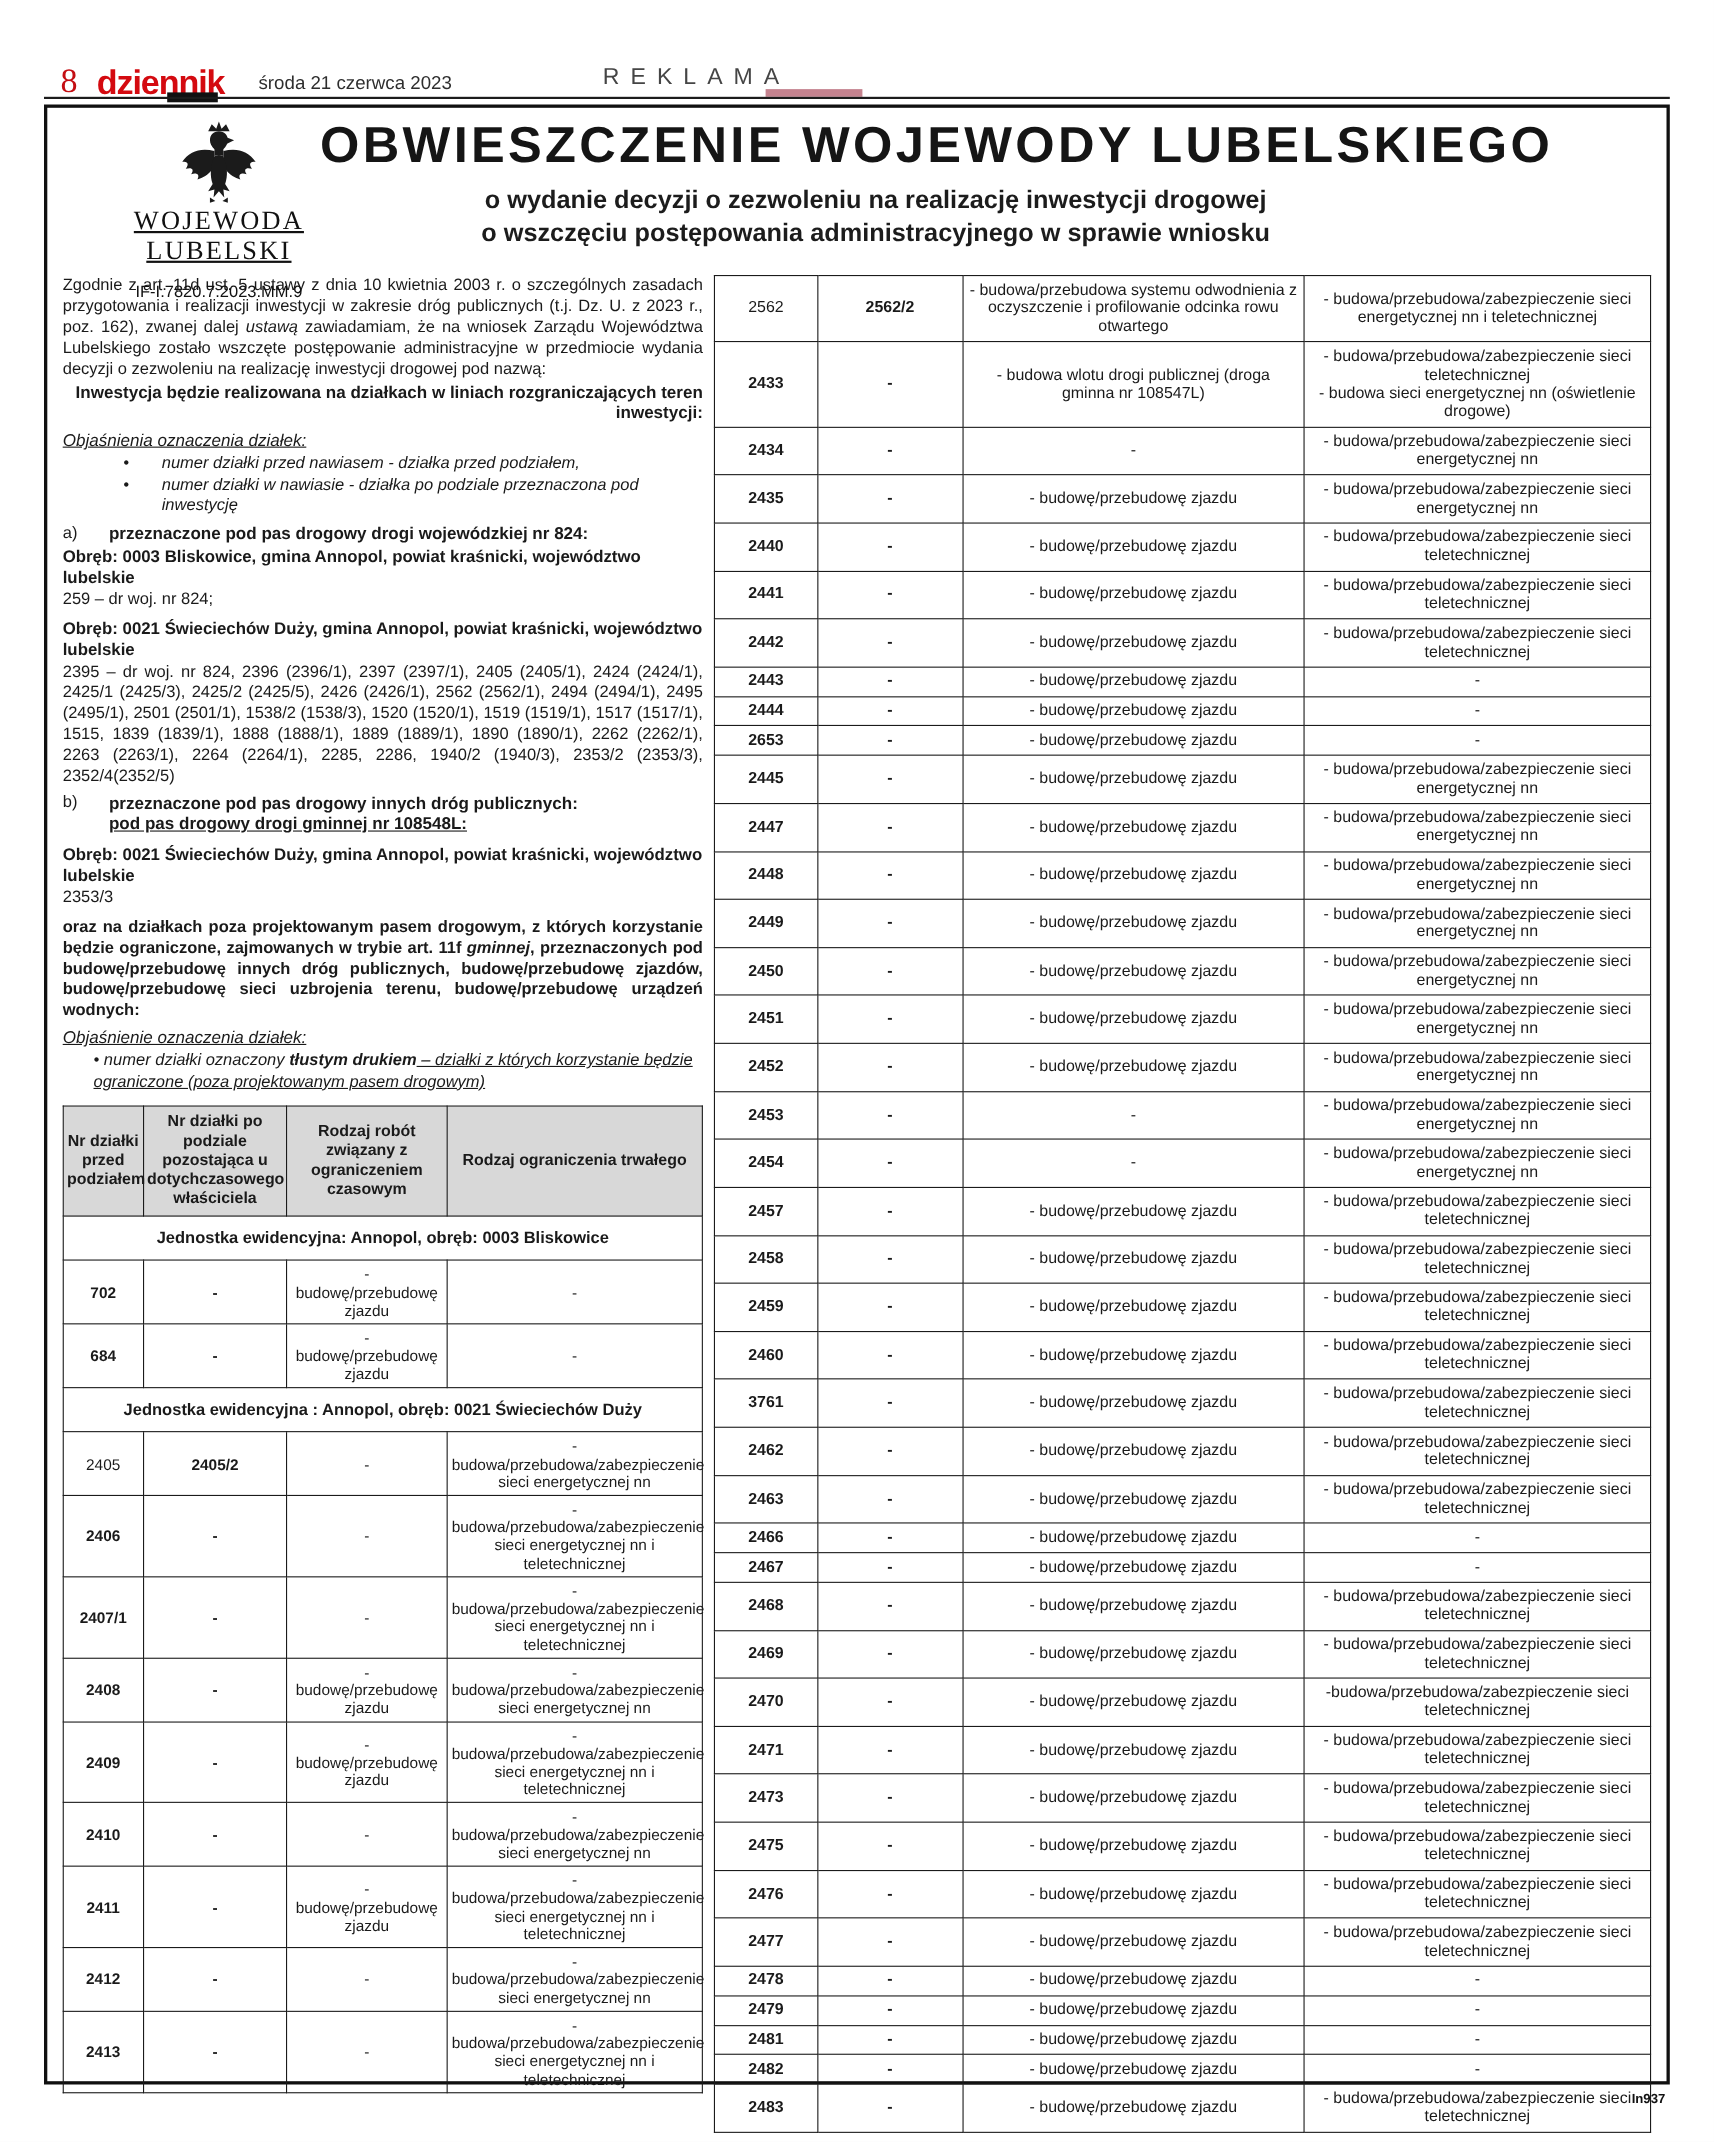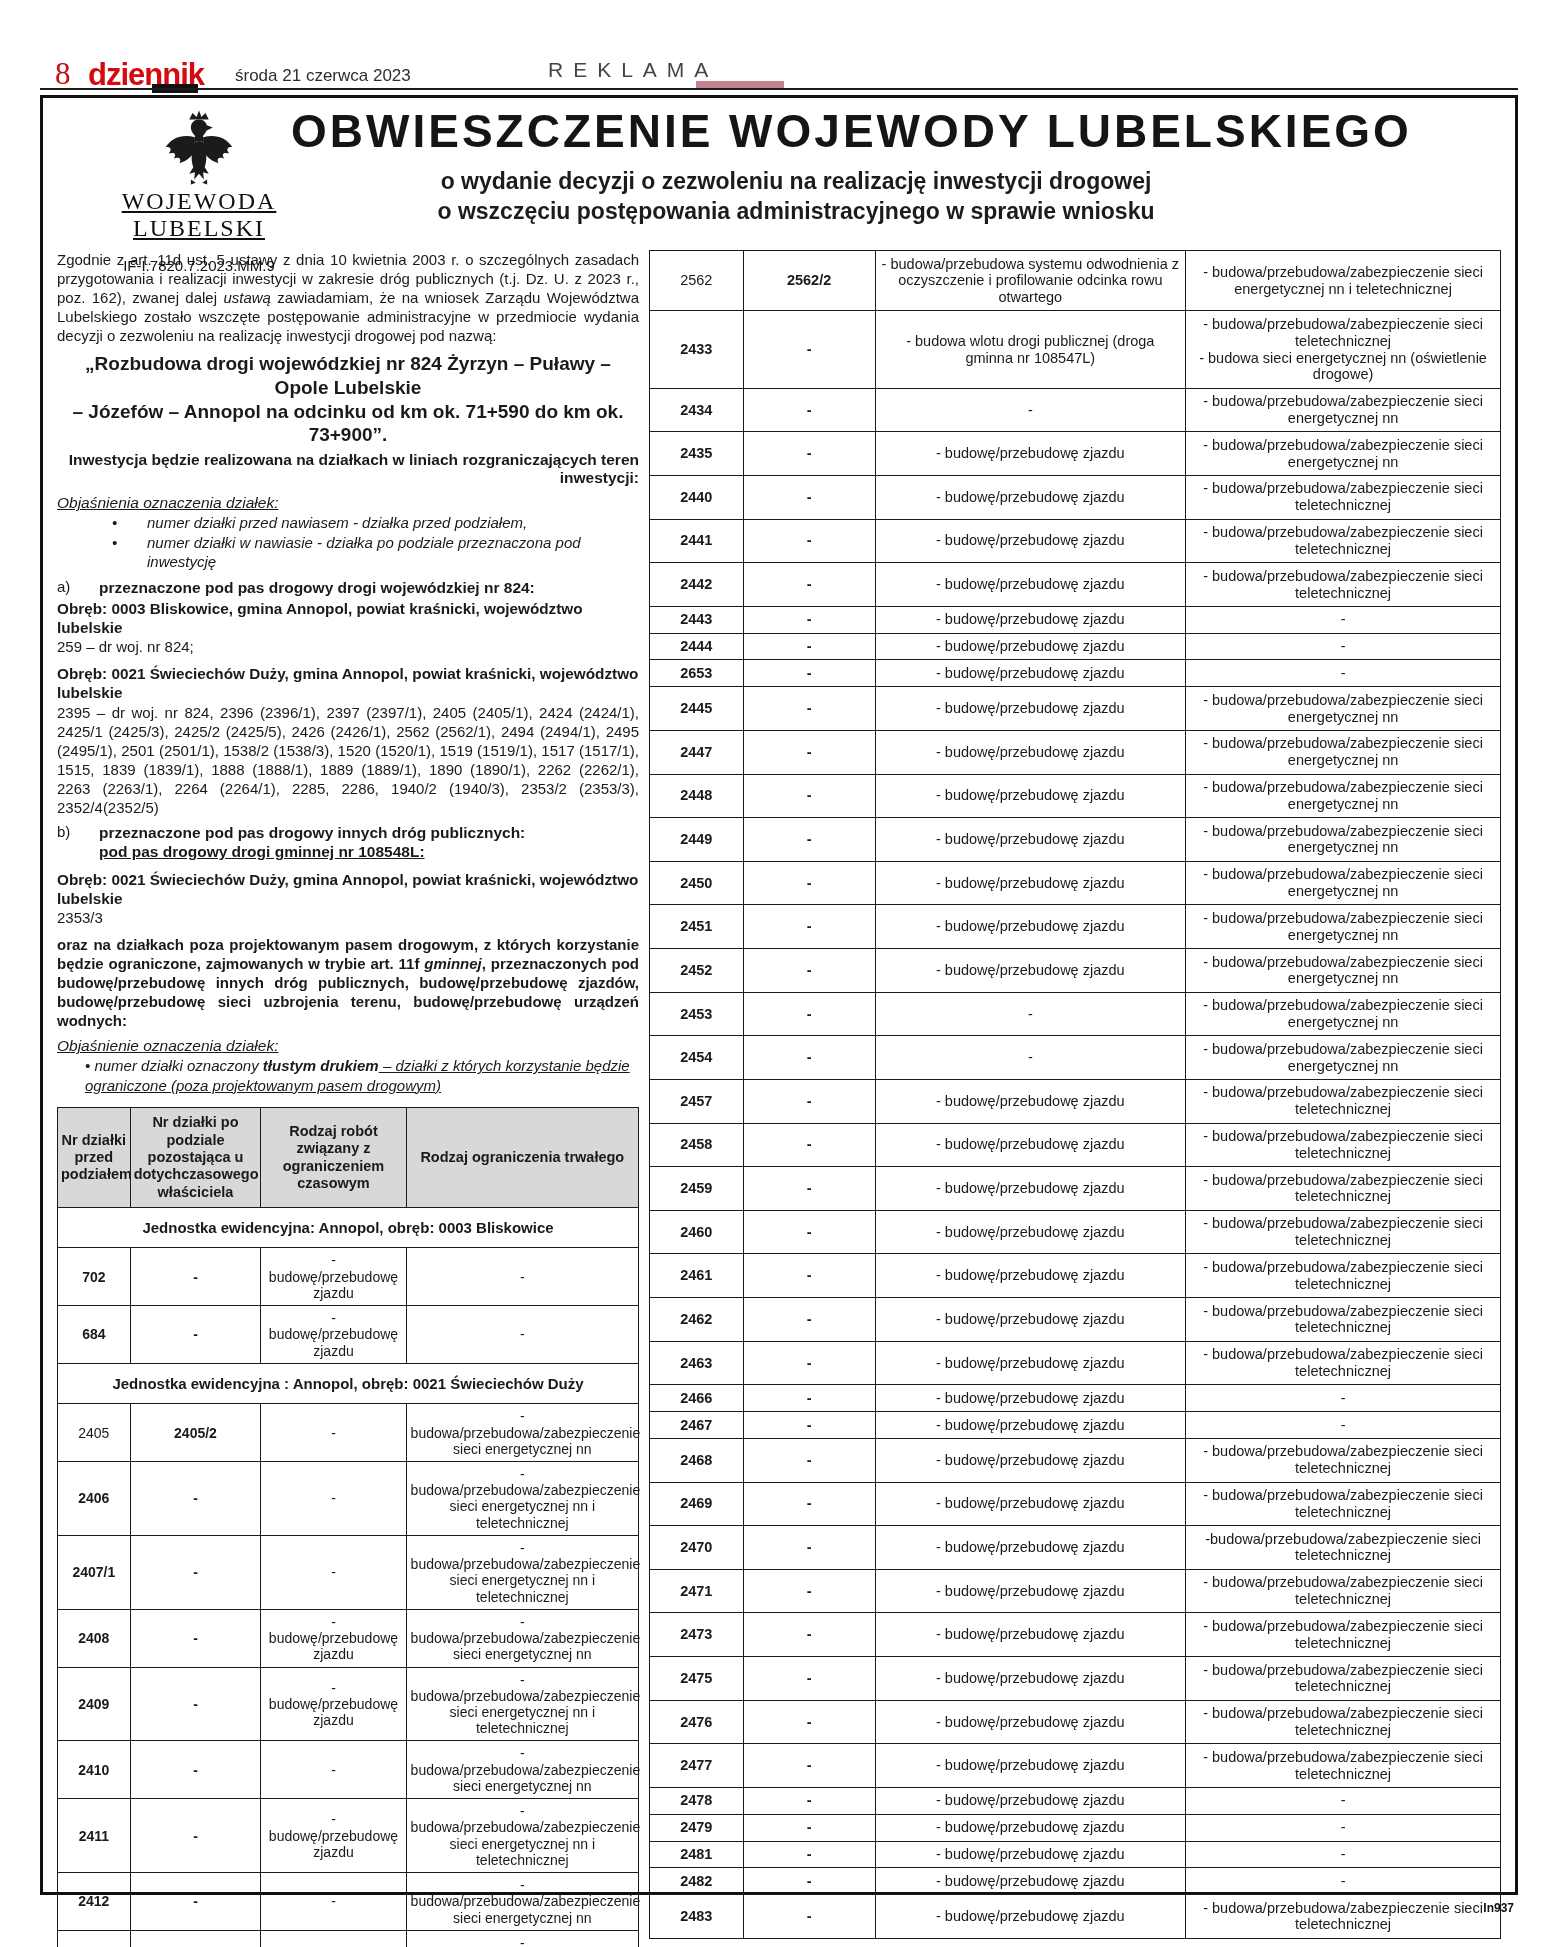--- a/index.html
+++ b/index.html
@@ -108,24 +108,20 @@
         <div class="subtitle">o wszczęciu postępowania administracyjnego w sprawie wniosku</div>
       </div>
     </div>
   </div>
 
   <div class="columns">
 
     <div class="col-left">
       <p class="intro"><span>Zgodnie z art. 11d ust. 5 ustawy z dnia 10 kwietnia 2003 r. o szczególnych zasadach przygotowania i realizacji inwestycji w zakresie dróg publicznych (t.j. Dz. U. z 2023 r., poz. 162), zwanej dalej </span><i>ustawą</i><span> zawiadamiam, że na wniosek Zarządu Województwa Lubelskiego zostało wszczęte postępowanie administracyjne w przedmiocie wydania decyzji o zezwoleniu na realizację inwestycji drogowej pod nazwą:</span></p>
 
-      <div class="proj-name">
-        <div>„Rozbudowa drogi wojewódzkiej nr 824 Żyrzyn – Puławy – Opole Lubelskie</div>
-        <div>– Józefów – Annopol na odcinku od km ok. 71+590 do km ok. 73+900”.</div>
-      </div>
 
       <div class="invest-note">Inwestycja będzie realizowana na działkach w liniach rozgraniczających teren inwestycji:</div>
 
       <div class="legend-title">Objaśnienia oznaczenia działek:</div>
       <ul class="legend">
         <li>numer działki przed nawiasem - działka przed podziałem,</li>
         <li>numer działki w nawiasie - działka po podziale przeznaczona pod inwestycję</li>
       </ul>
 
       <div class="sect">
@@ -389,21 +385,21 @@
               <td class="c3">- budowę/przebudowę zjazdu</td>
               <td class="c4">- budowa/przebudowa/zabezpieczenie sieci teletechnicznej</td>
             </tr>
             <tr>
               <td class="c1 b">2460</td>
               <td class="c2 b">-</td>
               <td class="c3">- budowę/przebudowę zjazdu</td>
               <td class="c4">- budowa/przebudowa/zabezpieczenie sieci teletechnicznej</td>
             </tr>
             <tr>
-              <td class="c1 b">2461</td>
+              <td class="c1 b">3761</td>
               <td class="c2 b">-</td>
               <td class="c3">- budowę/przebudowę zjazdu</td>
               <td class="c4">- budowa/przebudowa/zabezpieczenie sieci teletechnicznej</td>
             </tr>
             <tr>
               <td class="c1 b">2462</td>
               <td class="c2 b">-</td>
               <td class="c3">- budowę/przebudowę zjazdu</td>
               <td class="c4">- budowa/przebudowa/zabezpieczenie sieci teletechnicznej</td>
             </tr>

